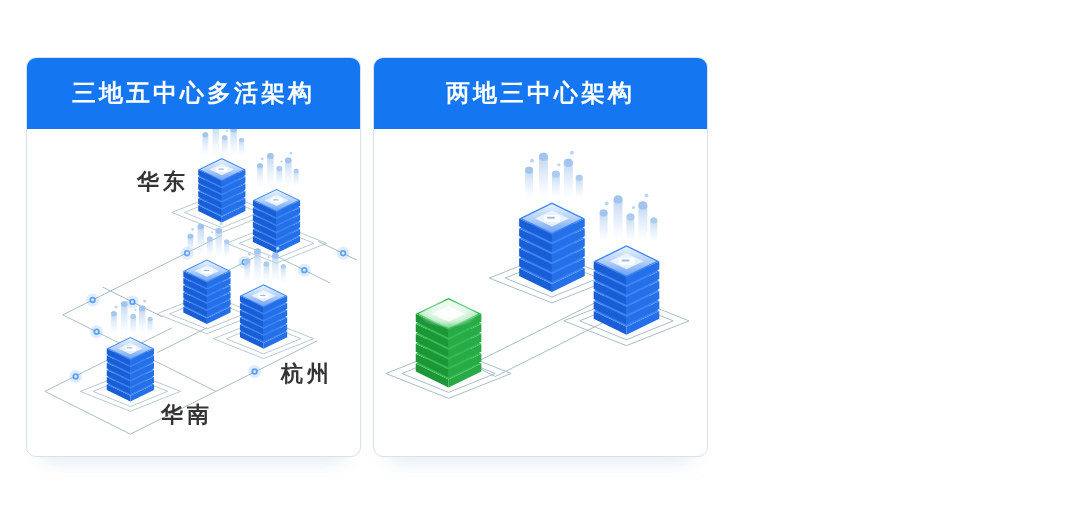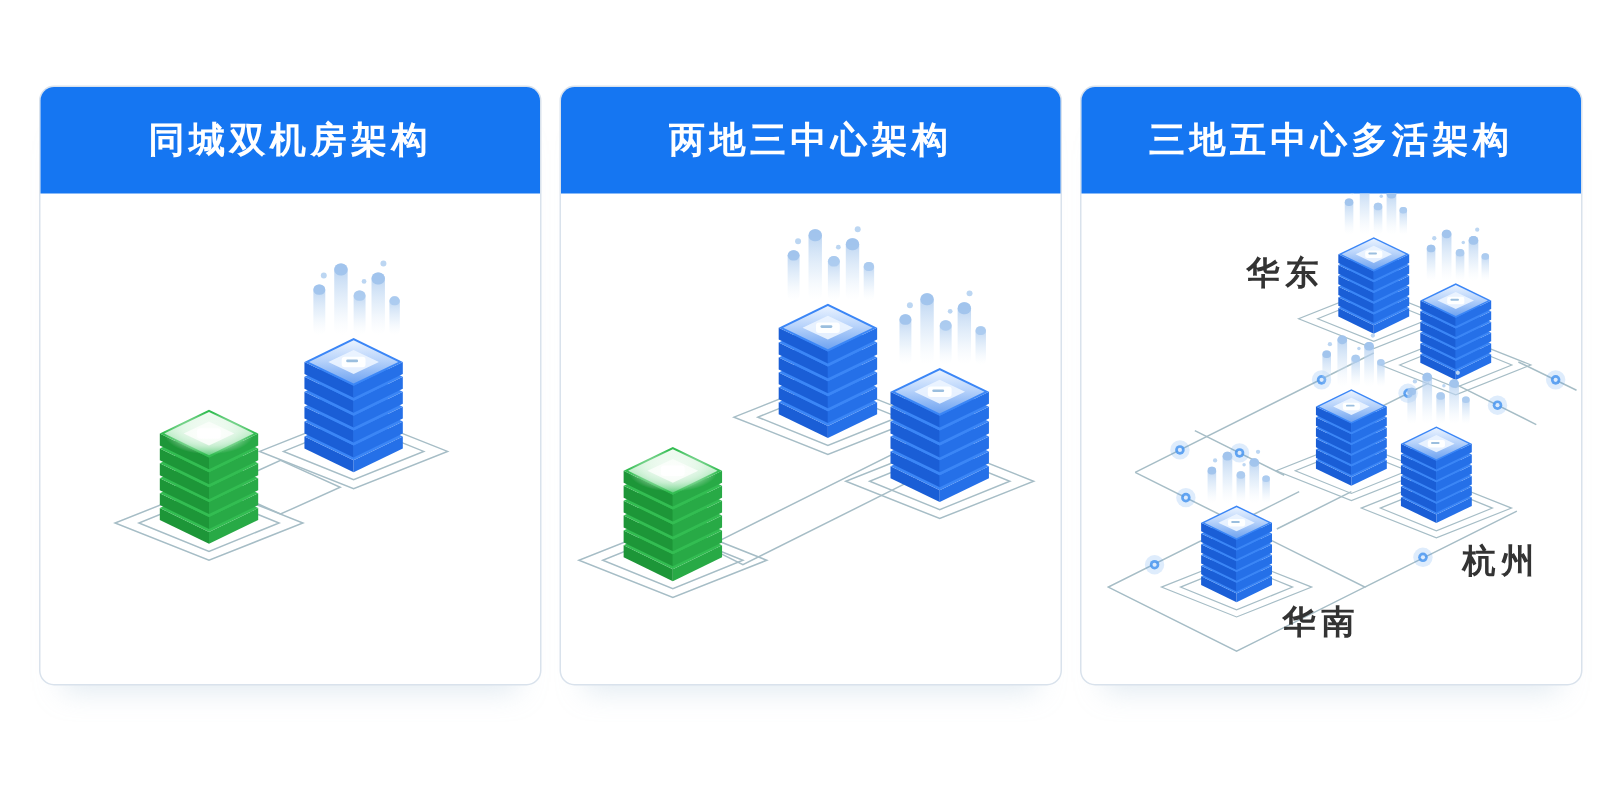--- a/index.html
+++ b/index.html
@@ -112,66 +112,20 @@
       <circle r="6.5" fill="rgba(74,150,240,.18)"></circle>
       <circle r="3.2" style="fill:var(--node-dot,#4a96f0)" opacity=".85"></circle>
       <circle r="1.4" fill="#dceafc"></circle>
     </g>
     <ellipse id="glow" rx="30" ry="14" fill="url(#gGlow)"></ellipse>
   </defs>
 </svg>
 
 <div class="canvas">
 
-  <section class="card">
-    <header class="card-header">
-      <h2 class="card-title">同城双机房架构</h2>
-    </header>
-    <div class="card-body">
-      <svg class="diagram" width="333" height="327" viewBox="0 0 335 327">
-        <use href="#platform" transform="translate(210,172)"></use>
-        <polygon class="wire" points="161,178 201,196 161,214 121,196"></polygon>
-        <use href="#platform" transform="translate(113,220)"></use>
-        <g transform="translate(210,172)">
-          <use href="#stack-blue"></use>
-          <use href="#beams" transform="translate(0,-76)"></use>
-        </g>
-        <g transform="translate(113,220)">
-          <use href="#stack-green"></use>
-          <use href="#glow" transform="translate(0,-60)"></use>
-        </g>
-      </svg>
-    </div>
-  </section>
-
-  <section class="card">
-    <header class="card-header">
-      <h2 class="card-title">两地三中心架构</h2>
-    </header>
-    <div class="card-body">
-      <svg class="diagram" width="333" height="327" viewBox="0 0 335 327">
-        <use href="#platform" transform="translate(179,149)"></use>
-        <use href="#platform" transform="translate(254,192)"></use>
-        <polygon class="wire" points="98,236 238,166 262,178 122,248"></polygon>
-        <use href="#platform" transform="translate(75,245)"></use>
-        <g transform="translate(179,149)">
-          <use href="#stack-blue"></use>
-          <use href="#beams" transform="translate(0,-76)"></use>
-        </g>
-        <g transform="translate(254,192)">
-          <use href="#stack-blue"></use>
-          <use href="#beams" transform="translate(0,-76)"></use>
-        </g>
-        <g transform="translate(75,245)">
-          <use href="#stack-green"></use>
-          <use href="#glow" transform="translate(0,-60)"></use>
-        </g>
-      </svg>
-    </div>
-  </section>
 
   <section class="card">
     <header class="card-header">
       <h2 class="card-title">三地五中心多活架构</h2>
     </header>
     <div class="card-body">
       <svg class="diagram" width="333" height="327" viewBox="0 0 335 327">
         <g class="wire">
           <line x1="196" y1="106" x2="36" y2="186"></line>
           <line x1="36" y1="186" x2="104" y2="220"></line>
@@ -220,13 +174,39 @@
           <use href="#stack-blue"></use>
             <use href="#beams" transform="translate(0,-76)"></use>
         </g>
       </svg>
       <div class="region-label lbl-huadong">华东</div>
       <div class="region-label lbl-hangzhou">杭州</div>
       <div class="region-label lbl-huanan">华南</div>
     </div>
   </section>
 
+  <section class="card">
+    <header class="card-header">
+      <h2 class="card-title">两地三中心架构</h2>
+    </header>
+    <div class="card-body">
+      <svg class="diagram" width="333" height="327" viewBox="0 0 335 327">
+        <use href="#platform" transform="translate(179,149)"></use>
+        <use href="#platform" transform="translate(254,192)"></use>
+        <polygon class="wire" points="98,236 238,166 262,178 122,248"></polygon>
+        <use href="#platform" transform="translate(75,245)"></use>
+        <g transform="translate(179,149)">
+          <use href="#stack-blue"></use>
+          <use href="#beams" transform="translate(0,-76)"></use>
+        </g>
+        <g transform="translate(254,192)">
+          <use href="#stack-blue"></use>
+          <use href="#beams" transform="translate(0,-76)"></use>
+        </g>
+        <g transform="translate(75,245)">
+          <use href="#stack-green"></use>
+          <use href="#glow" transform="translate(0,-60)"></use>
+        </g>
+      </svg>
+    </div>
+  </section>
+
 </div>
 
 </body></html>

